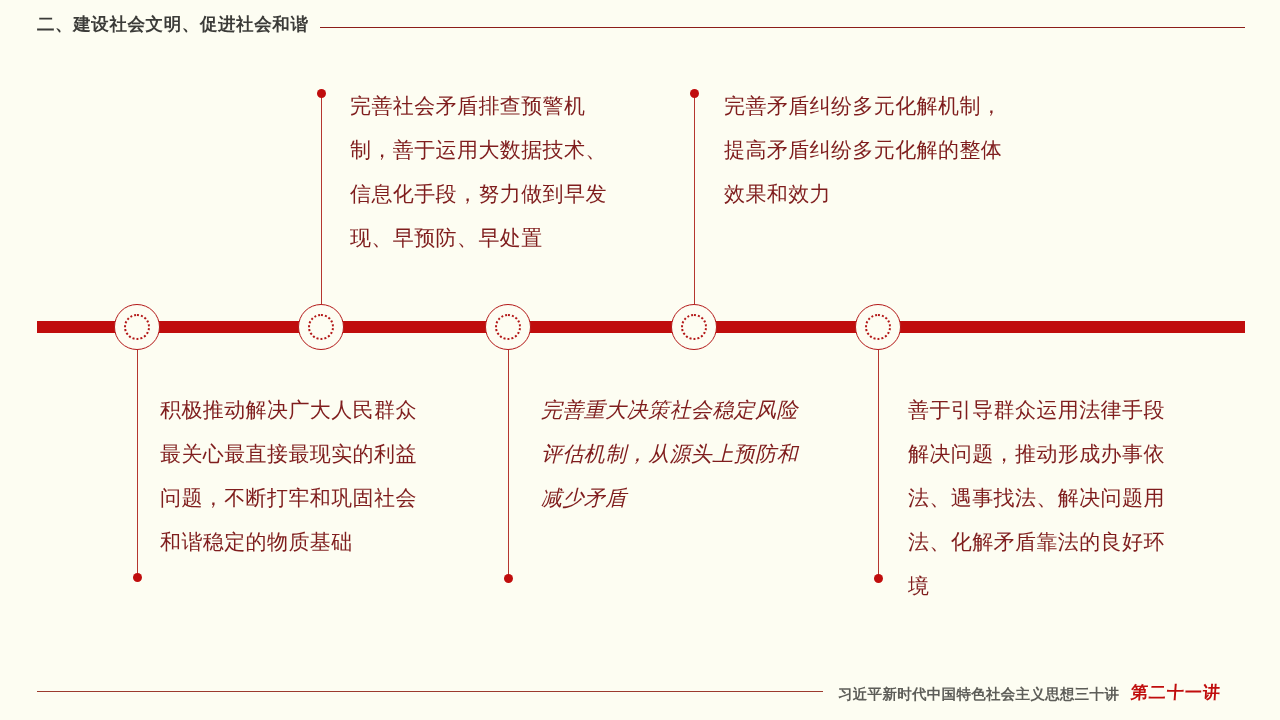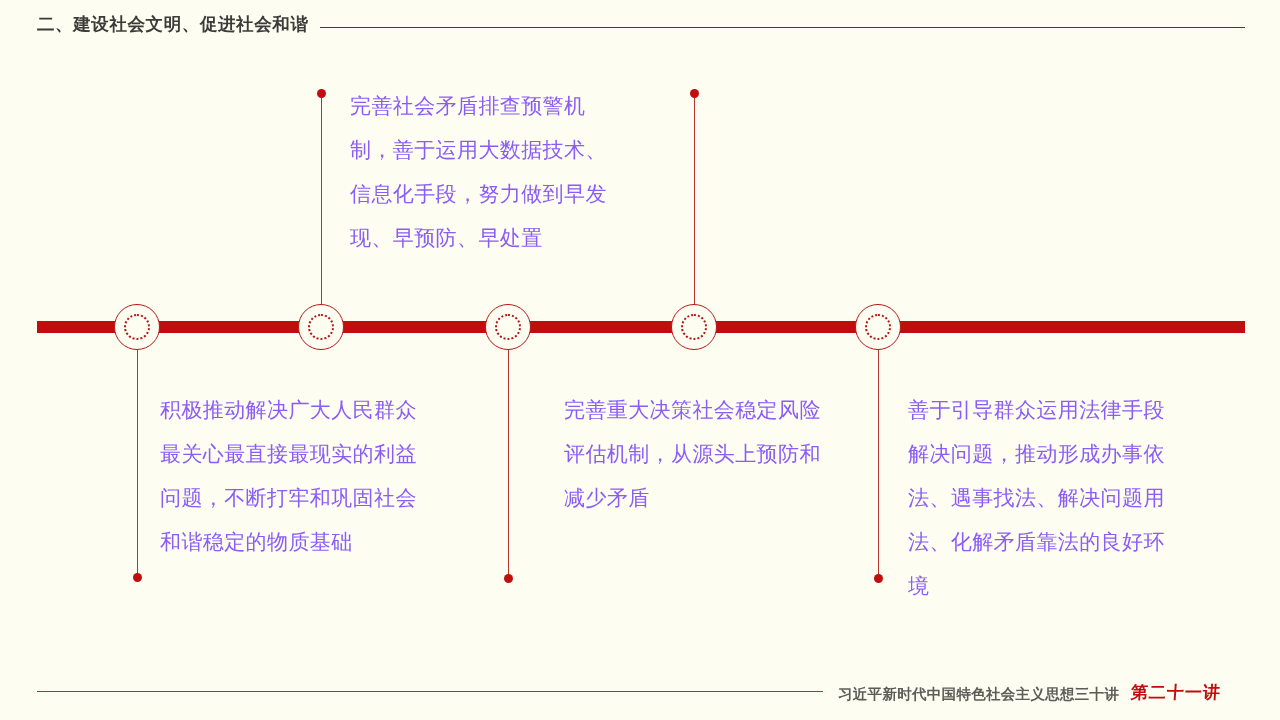--- a/index.html
+++ b/index.html
@@ -93,21 +93,21 @@
     border-radius: 50%;
     background: #c00d0d;
     margin-left: -3.8px;
   }
 
   
   .textblock {
     position: absolute;
     font-size: 21px;
     line-height: 44px;
-    color: #8b5cf6;
+    color: #7f1d1d;
     letter-spacing: 0.4px;
   }
   .textblock.above { }
   .textblock.below { }
 
   
   .footer-rule {
     position: absolute;
     left: 37px;
     top: 691px;
@@ -178,24 +178,25 @@
   </div>
   <div class="node" style="left:671px;">
     <div class="node-inner"></div>
   </div>
   <div class="node" style="left:855px;">
     <div class="node-inner"></div>
   </div>
 
   <div class="textblock above" style="left:350px; top:84px; width:268px;">完善社会矛盾排查预警机制，善于运用大数据技术、信息化手段，努力做到早发现、早预防、早处置</div>
 
+  <div class="textblock above" style="left:724px; top:84px; width:282px;">完善矛盾纠纷多元化解机制，提高矛盾纠纷多元化解的整体效果和效力</div>
 
   <div class="textblock below" style="left:160px; top:388px; width:266px;">积极推动解决广大人民群众最关心最直接最现实的利益问题，不断打牢和巩固社会和谐稳定的物质基础</div>
 
-  <div class="textblock below" style="left:564px; top:388px; width:260px;">完善重大决策社会稳定风险评估机制，从源头上预防和减少矛盾</div>
+  <div class="textblock below" style="left:541px; top:388px; width:260px;font-style:italic;">完善重大决策社会稳定风险评估机制，从源头上预防和减少矛盾</div>
 
   <div class="textblock below" style="left:908px; top:388px; width:268px;">善于引导群众运用法律手段解决问题，推动形成办事依法、遇事找法、解决问题用法、化解矛盾靠法的良好环境</div>
 
   <div class="footer-rule"></div>
   <div class="footer">
     <span class="footer-series">习近平新时代中国特色社会主义思想三十讲</span>
     <span class="footer-lecture">第二十一讲</span>
   </div>
 
 </div>

